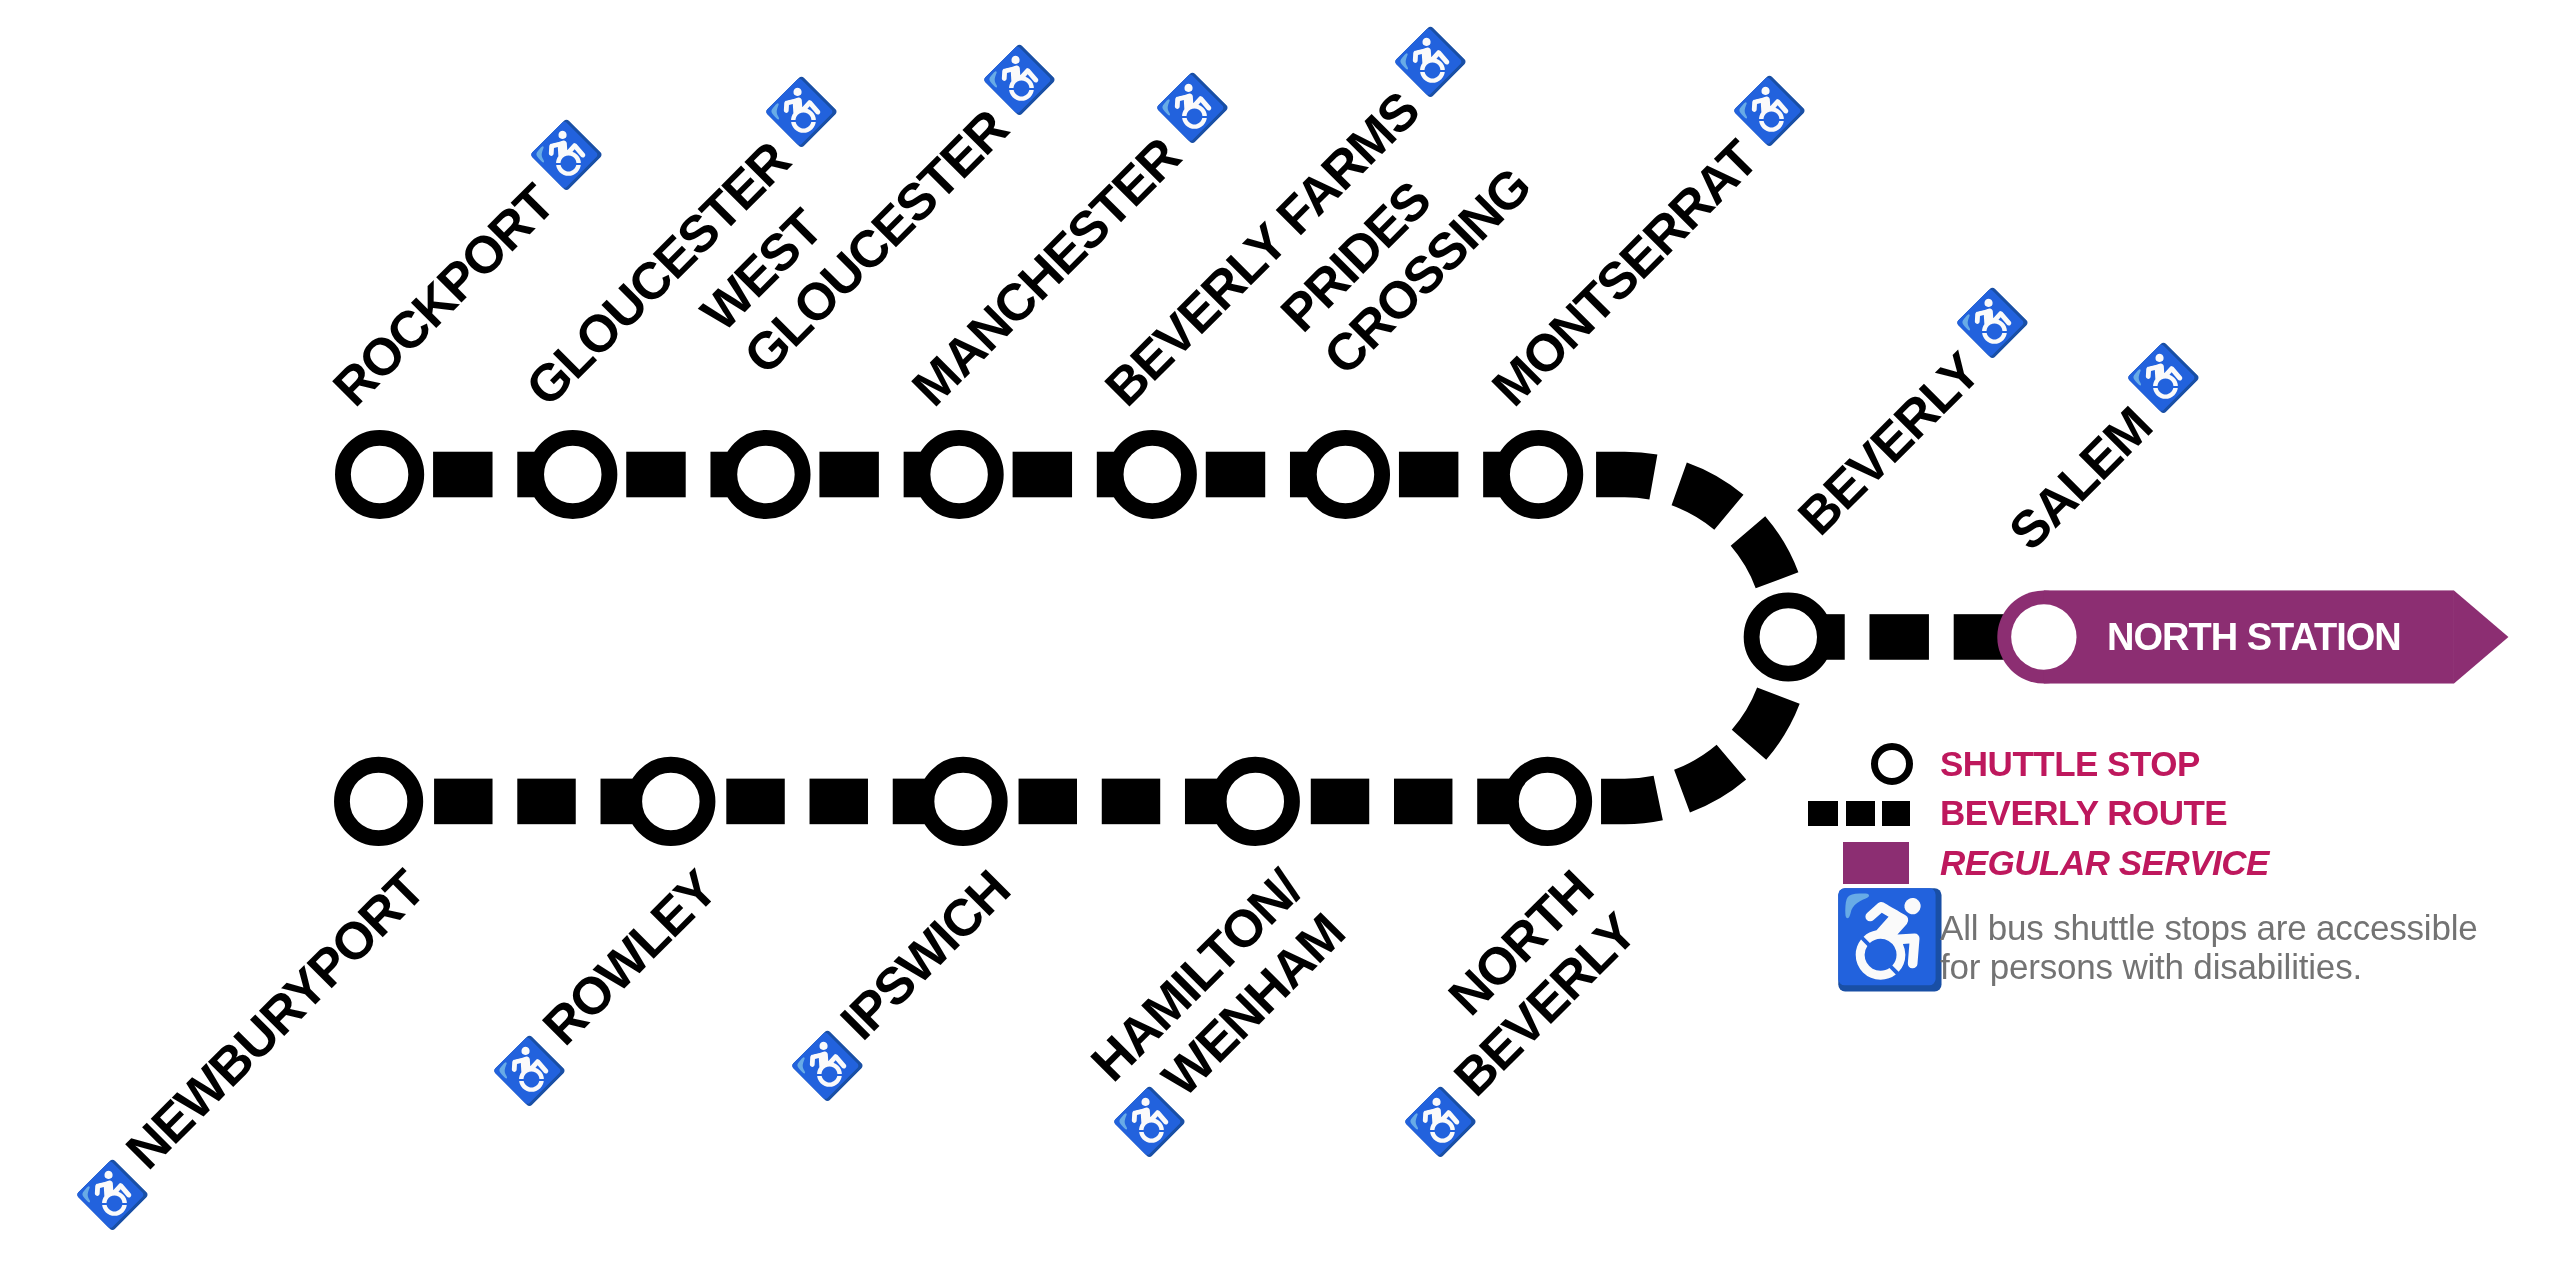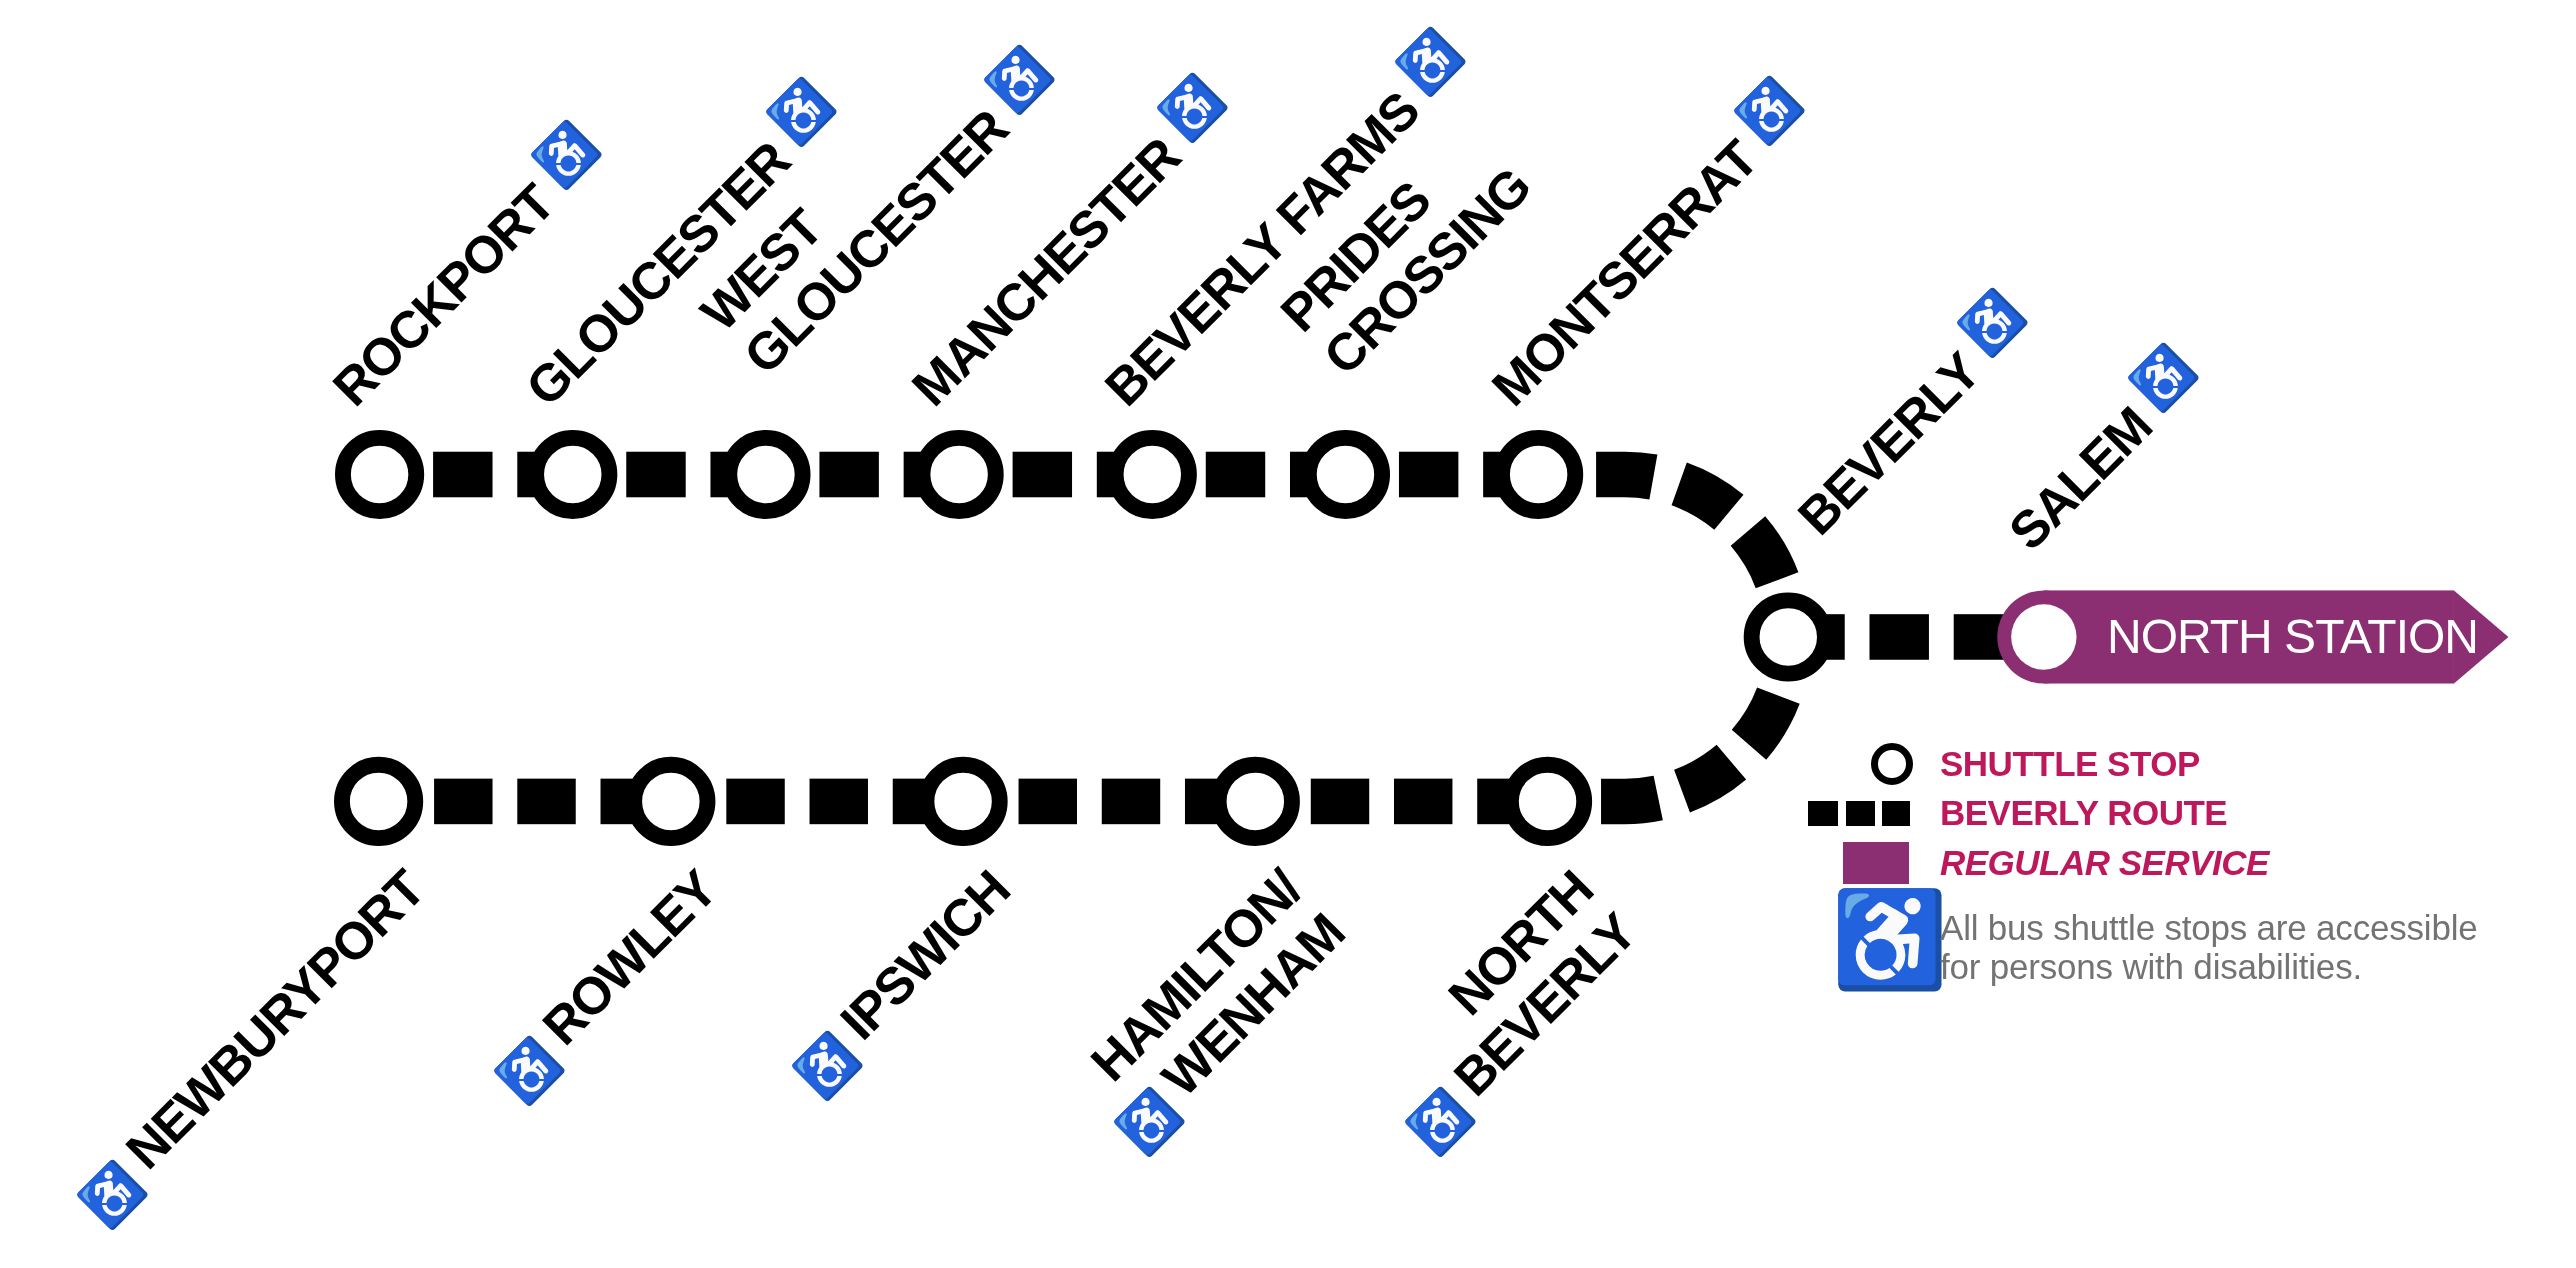--- a/index.html
+++ b/index.html
@@ -15,21 +15,21 @@
     letter-spacing:-1.5px;line-height:61px;color:#000;
   }
   .st-label.top .inner{left:0;bottom:0;transform:rotate(-45deg);transform-origin:left bottom;text-align:left;}
   .st-label.bottom .inner{right:0;top:0;transform:rotate(-45deg);transform-origin:right top;text-align:right;}
   .acc{display:inline-block;font-weight:normal;font-size:47px;letter-spacing:0;}
   .acc.after{margin-left:14px;transform:translateY(-14px);}
   .acc.before{margin-right:12px;transform:translateY(8px);}
   
   #terminus-label{
     position:absolute;left:2107px;top:614px;height:46px;line-height:46px;
-    color:#fff;font-weight:normal;font-size:48px;letter-spacing:-1px;white-space:nowrap;
+    color:#fff;font-weight:bold;font-size:38px;letter-spacing:-1px;white-space:nowrap;
   }
   
   .lg-swatch-circle{
     position:absolute;left:1871px;top:743px;width:28px;height:28px;
     border:7px solid #000;border-radius:50%;background:#fff;box-sizing:content-box;
   }
   .lg-dash{position:absolute;top:801px;height:25px;background:#000;}
   .lg-dash.d1{left:1808px;width:30px;}
   .lg-dash.d2{left:1846px;width:29px;}
   .lg-dash.d3{left:1882px;width:28px;}

